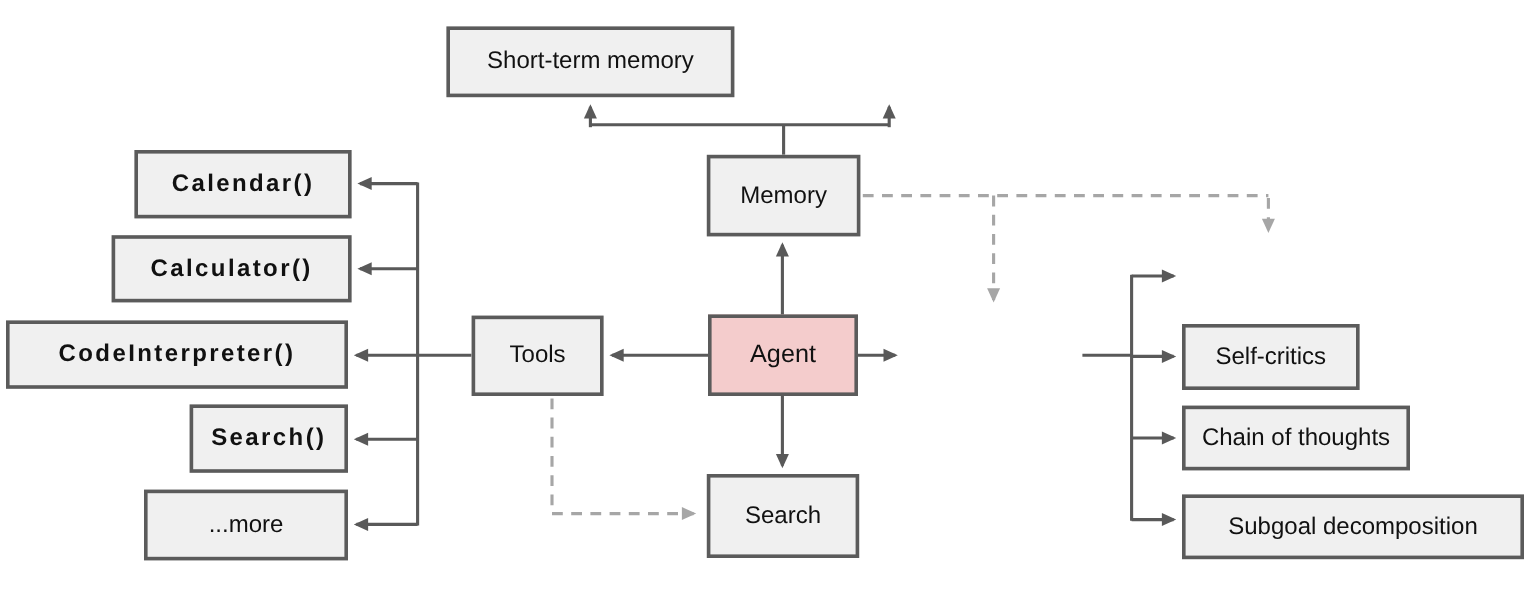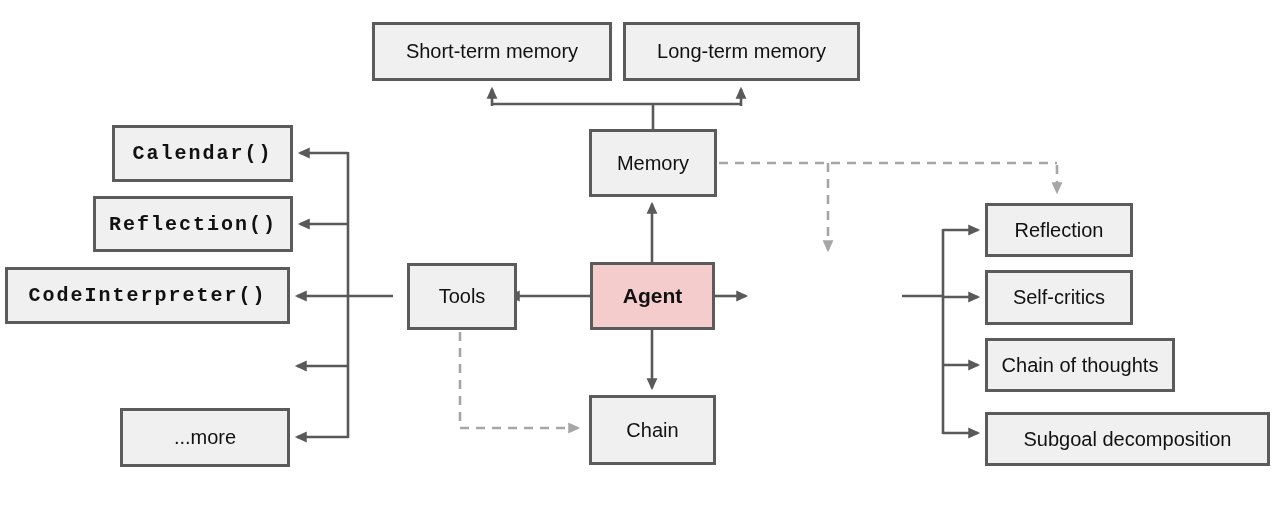--- a/index.html
+++ b/index.html
@@ -2,23 +2,23 @@
 <html style="--background: #ffffff; --node-fill: #f0f0f0; --node-border: #5b5b5b; --agent-fill: #f4cccc; --solid-line: #595959; --dashed-line: #a6a6a6; --text: #111111;"><head>
 <meta charset="utf-8">
 <style>
   html,body{margin:0;padding:0;background:var(--background,#fff);}
   #canvas{position:relative;width:1280px;height:507px;background:var(--background,#fff);
           font-family:"Liberation Sans",sans-serif;overflow:hidden;padding-left:17px;}
   #wires{position:absolute;left:0;top:0;width:1280px;height:507px;}
   .node{position:absolute;box-sizing:border-box;display:flex;align-items:center;justify-content:center;
         background:var(--node-fill,#f0f0f0);border:3px solid var(--node-border,#5b5b5b);
         color:var(--text,#111);font-size:20px;white-space:nowrap;}
-  .node.mono{font-family:Liberation Mono, monospace;font-weight:bold;
+  .node.mono{font-family:Liberation Sans, sans-serif;font-weight:bold;
              font-size:20px;letter-spacing:2px;}
-  .node.agent{background:var(--agent-fill,#f4cccc);font-weight:bold;font-size:21px;}
+  .node.agent{background:var(--agent-fill,#f4cccc);font-weight:normal;font-size:21px;}
   .solid-line{stroke:var(--solid-line,#595959);stroke-width:2.6;fill:none;}
   .dashed-line{stroke:var(--dashed-line,#a6a6a6);stroke-width:2.6;fill:none;stroke-dasharray:9 7;}
   .head-dark{fill:var(--solid-line,#595959);}
   .head-gray{fill:var(--dashed-line,#a6a6a6);}
 </style>
 </head>
 <body>
 
 <div id="canvas">
 
@@ -63,41 +63,40 @@
       <path class="dashed-line" d="M719,163 H1057"></path>
       <path class="dashed-line" d="M828,163 V250" marker-end="url(#arrGray)"></path>
       <path class="dashed-line" d="M1057,165 V192" marker-end="url(#arrGray)"></path>
       <path class="dashed-line" d="M460,332 V428"></path>
       <path class="dashed-line" d="M460,428 H578" marker-end="url(#arrGray)"></path>
     </g>
   </svg>
 
   <div class="node" style="left:372px;top:22px;width:240px;height:59px">Short-term memory</div>
 
-  <div class="node" style="left:623px;top:22px;width:237px;height:59px">Long-term memory</div>
 
   <div class="node" style="left:589px;top:129px;width:128px;height:68px">Memory</div>
 
   <div class="node agent" style="left:590px;top:262px;width:125px;height:68px">Agent</div>
 
-  <div class="node" style="left:407px;top:263px;width:110px;height:67px">Tools</div>
+  <div class="node" style="left:393px;top:263px;width:110px;height:67px">Tools</div>
 
 
-  <div class="node" style="left:589px;top:395px;width:127px;height:70px">Chain</div>
+  <div class="node" style="left:589px;top:395px;width:127px;height:70px">Search</div>
 
   <div class="node mono" style="left:112px;top:125px;width:181px;height:57px">Calendar()</div>
 
-  <div class="node mono" style="left:93px;top:196px;width:200px;height:56px">Reflection()</div>
+  <div class="node mono" style="left:93px;top:196px;width:200px;height:56px">Calculator()</div>
 
   <div class="node mono" style="left:5px;top:267px;width:285px;height:57px">CodeInterpreter()</div>
 
+  <div class="node mono" style="left:158px;top:337px;width:132px;height:57px">Search()</div>
 
   <div class="node" style="left:120px;top:408px;width:170px;height:59px">...more</div>
 
-  <div class="node" style="left:985px;top:203px;width:148px;height:54px">Reflection</div>
 
   <div class="node" style="left:985px;top:270px;width:148px;height:55px">Self-critics</div>
 
   <div class="node" style="left:985px;top:338px;width:190px;height:54px">Chain of thoughts</div>
 
   <div class="node" style="left:985px;top:412px;width:285px;height:54px">Subgoal decomposition</div>
 
 </div>
 
 </body></html>

